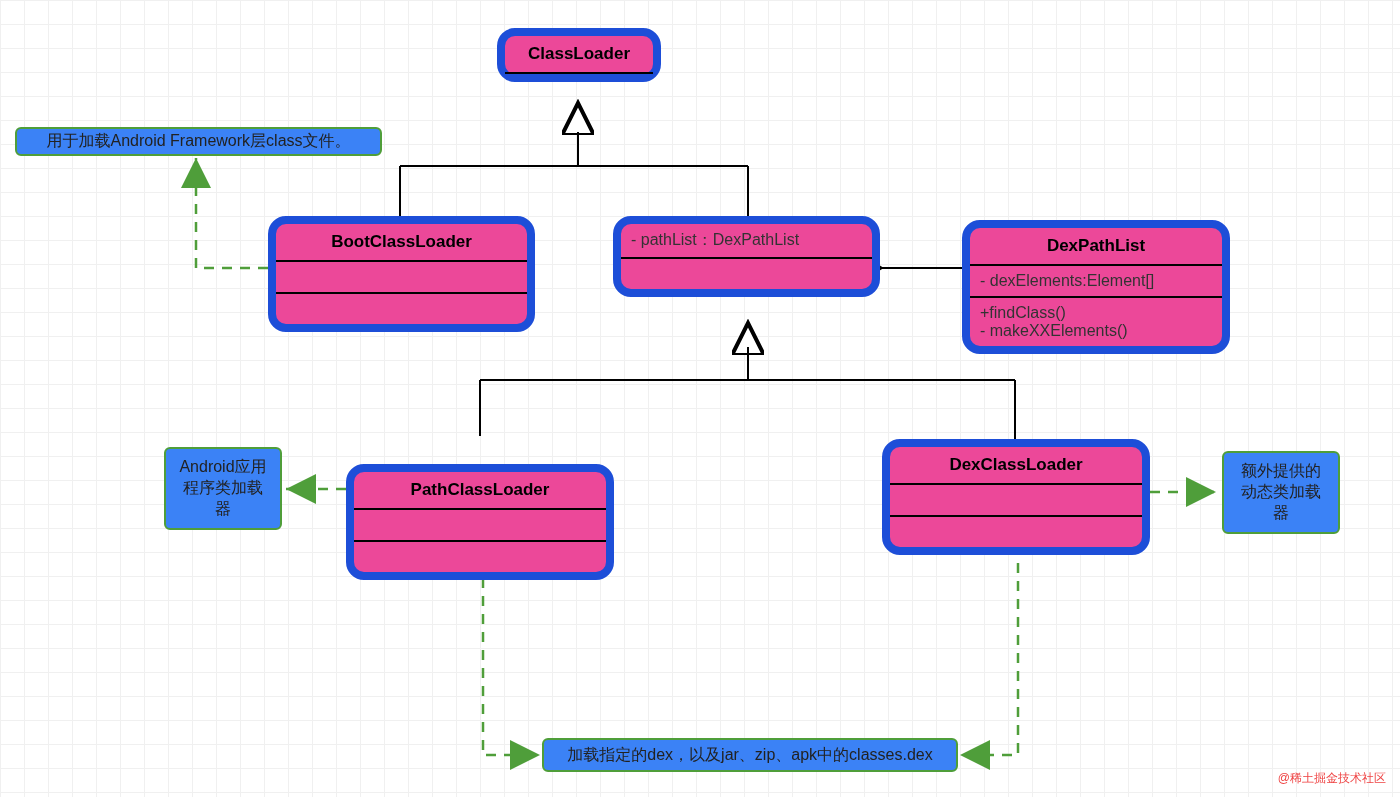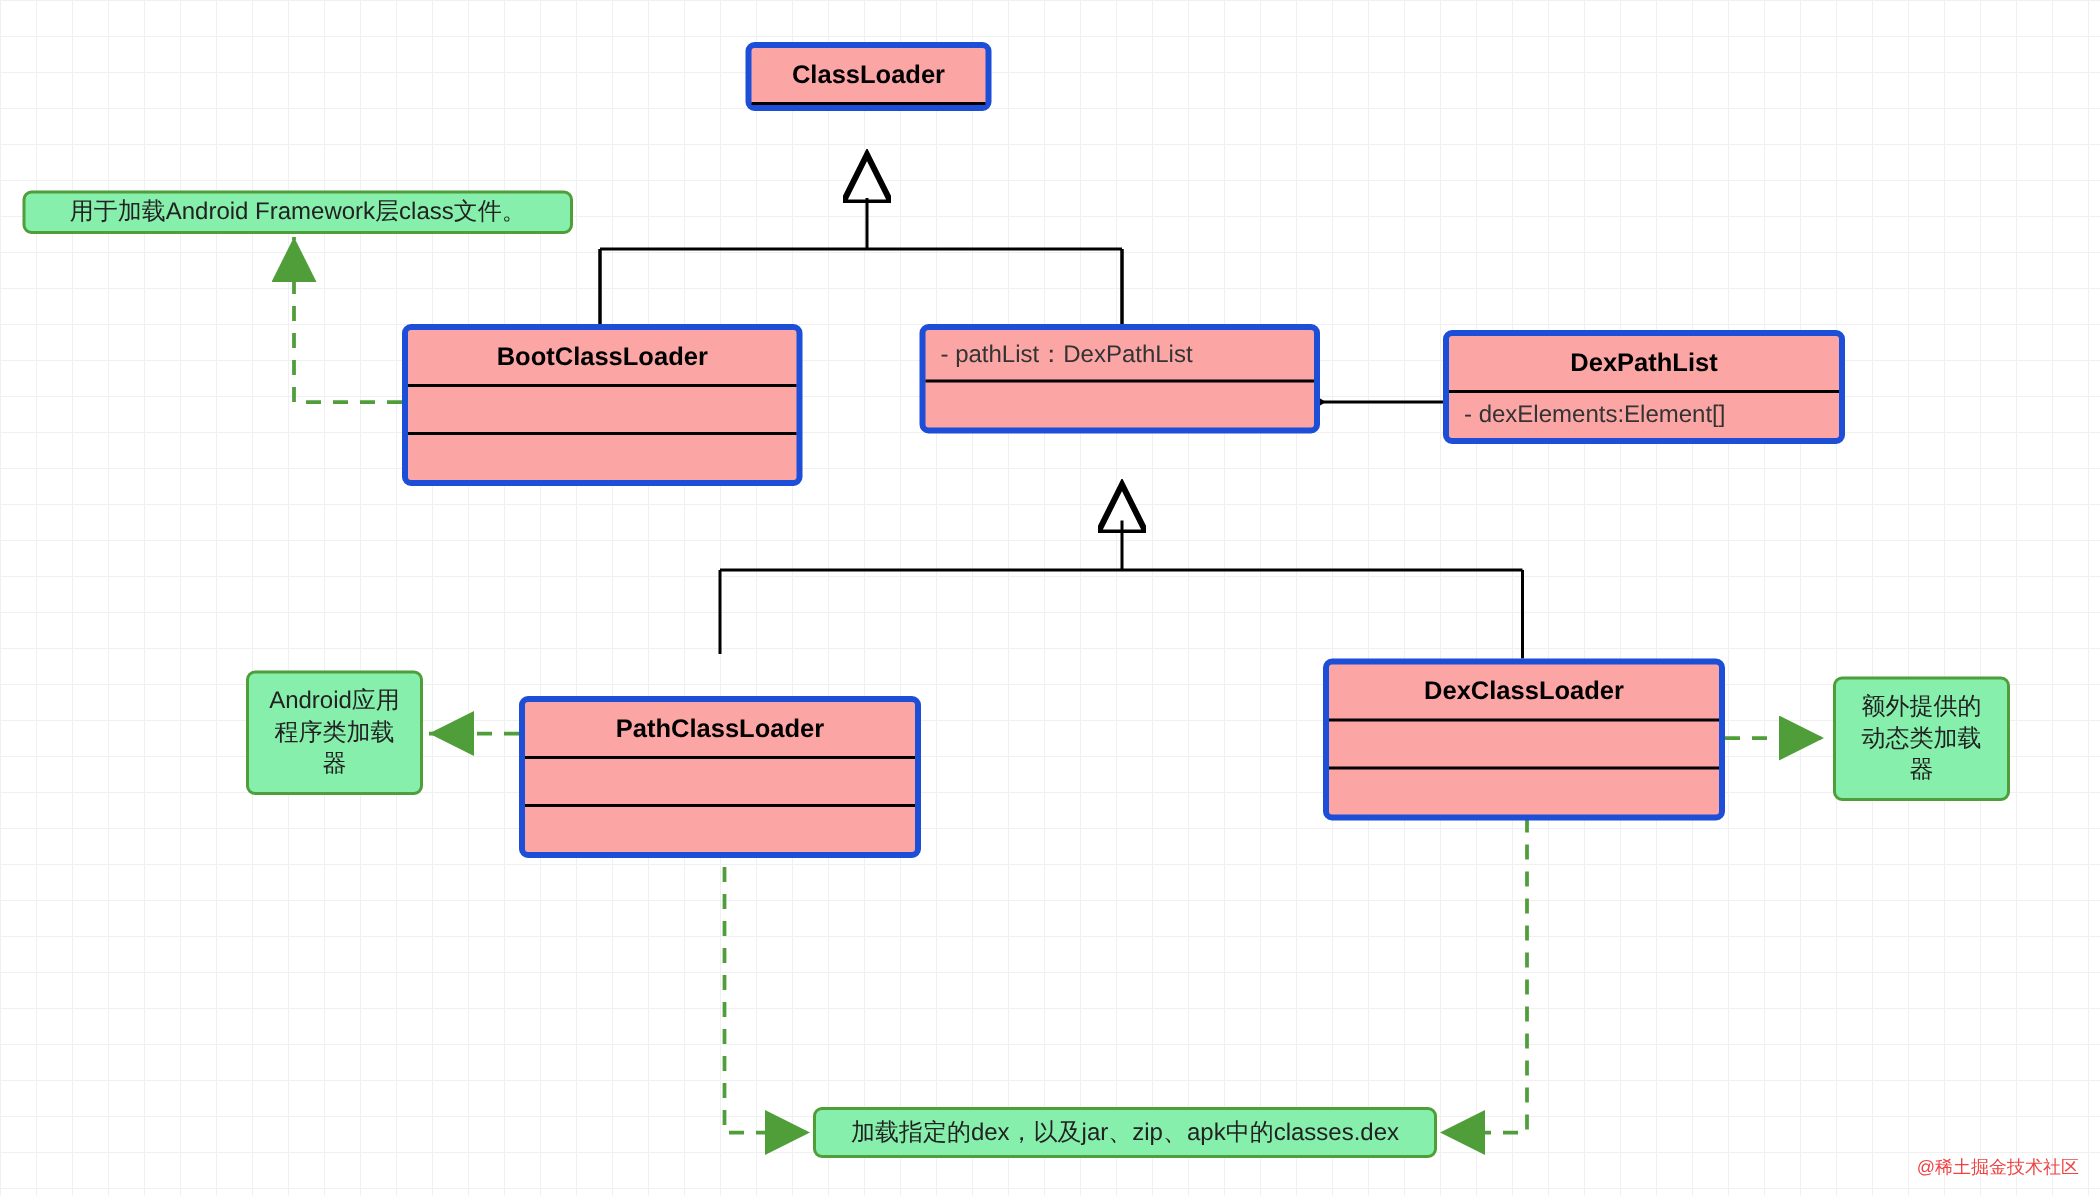--- a/index.html
+++ b/index.html
@@ -1,22 +1,22 @@
 <!DOCTYPE html>
 <html><head>
 <meta charset="utf-8">
 <style>
   html,body{margin:0;padding:0;width:1400px;height:797px;font-family:Arial,"Microsoft YaHei",sans-serif;background:#fff;overflow:hidden}
   .grid{position:absolute;inset:0;background-image:linear-gradient(#f0f0f0 1px,transparent 1px),linear-gradient(90deg,#f0f0f0 1px,transparent 1px);background-size:24px 24px}
   svg{position:absolute;top:0;left:0}
-  .uml{position:absolute;background:#fca5a5;border:4px solid #1d4ed8;border-radius:6px;box-sizing:border-box}
+  .uml{position:absolute;background:#ec4899;border:8px solid #1d4ed8;border-radius:18px;box-sizing:border-box}
   .uml .hd{text-align:center;font-weight:bold;font-size:17px;padding:8px 6px;border-bottom:2px solid #000}
   .uml .sec{border-bottom:2px solid #000;font-size:16px;padding:6px 10px;min-height:18px;color:#333}
   .uml .sec:last-child{border-bottom:none}
-  .note{position:absolute;background:#86efac;border:2px solid #4f9e3a;border-radius:6px;font-size:16px;display:flex;align-items:center;justify-content:center;text-align:center;padding:6px 10px;box-sizing:border-box;color:#222}
+  .note{position:absolute;background:#3b82f6;border:2px solid #4f9e3a;border-radius:6px;font-size:16px;display:flex;align-items:center;justify-content:center;text-align:center;padding:6px 10px;box-sizing:border-box;color:#222}
   .watermark{position:absolute;right:14px;bottom:10px;font-size:12px;color:#ef4444}
 </style>
 </head>
 <body>
 <div class="grid"></div>
 
 <svg width="1400" height="797">
   <defs>
     <marker id="tri" markerWidth="18" markerHeight="16" refX="16" refY="8" orient="auto">
       <path d="M0,0 L16,8 L0,16 Z" fill="#fff" stroke="#000" stroke-width="2"></path>
@@ -62,20 +62,22 @@
 </div>
 
 <div class="uml" style="left:613px;top:216px;width:267px">
   <div class="sec">-  pathList：DexPathList</div>
   <div class="sec">&nbsp;</div>
 </div>
 
 <div class="uml" style="left:962px;top:220px;width:268px">
   <div class="hd">DexPathList</div>
   <div class="sec">-  dexElements:Element[]</div>
+  <div class="sec" style="white-space:pre-line">+findClass()
+-  makeXXElements()</div>
 </div>
 
 <div class="uml" style="left:346px;top:464px;width:268px">
   <div class="hd">PathClassLoader</div>
   <div class="sec">&nbsp;</div>
   <div class="sec">&nbsp;</div>
 </div>
 
 <div class="uml" style="left:882px;top:439px;width:268px">
   <div class="hd">DexClassLoader</div>

